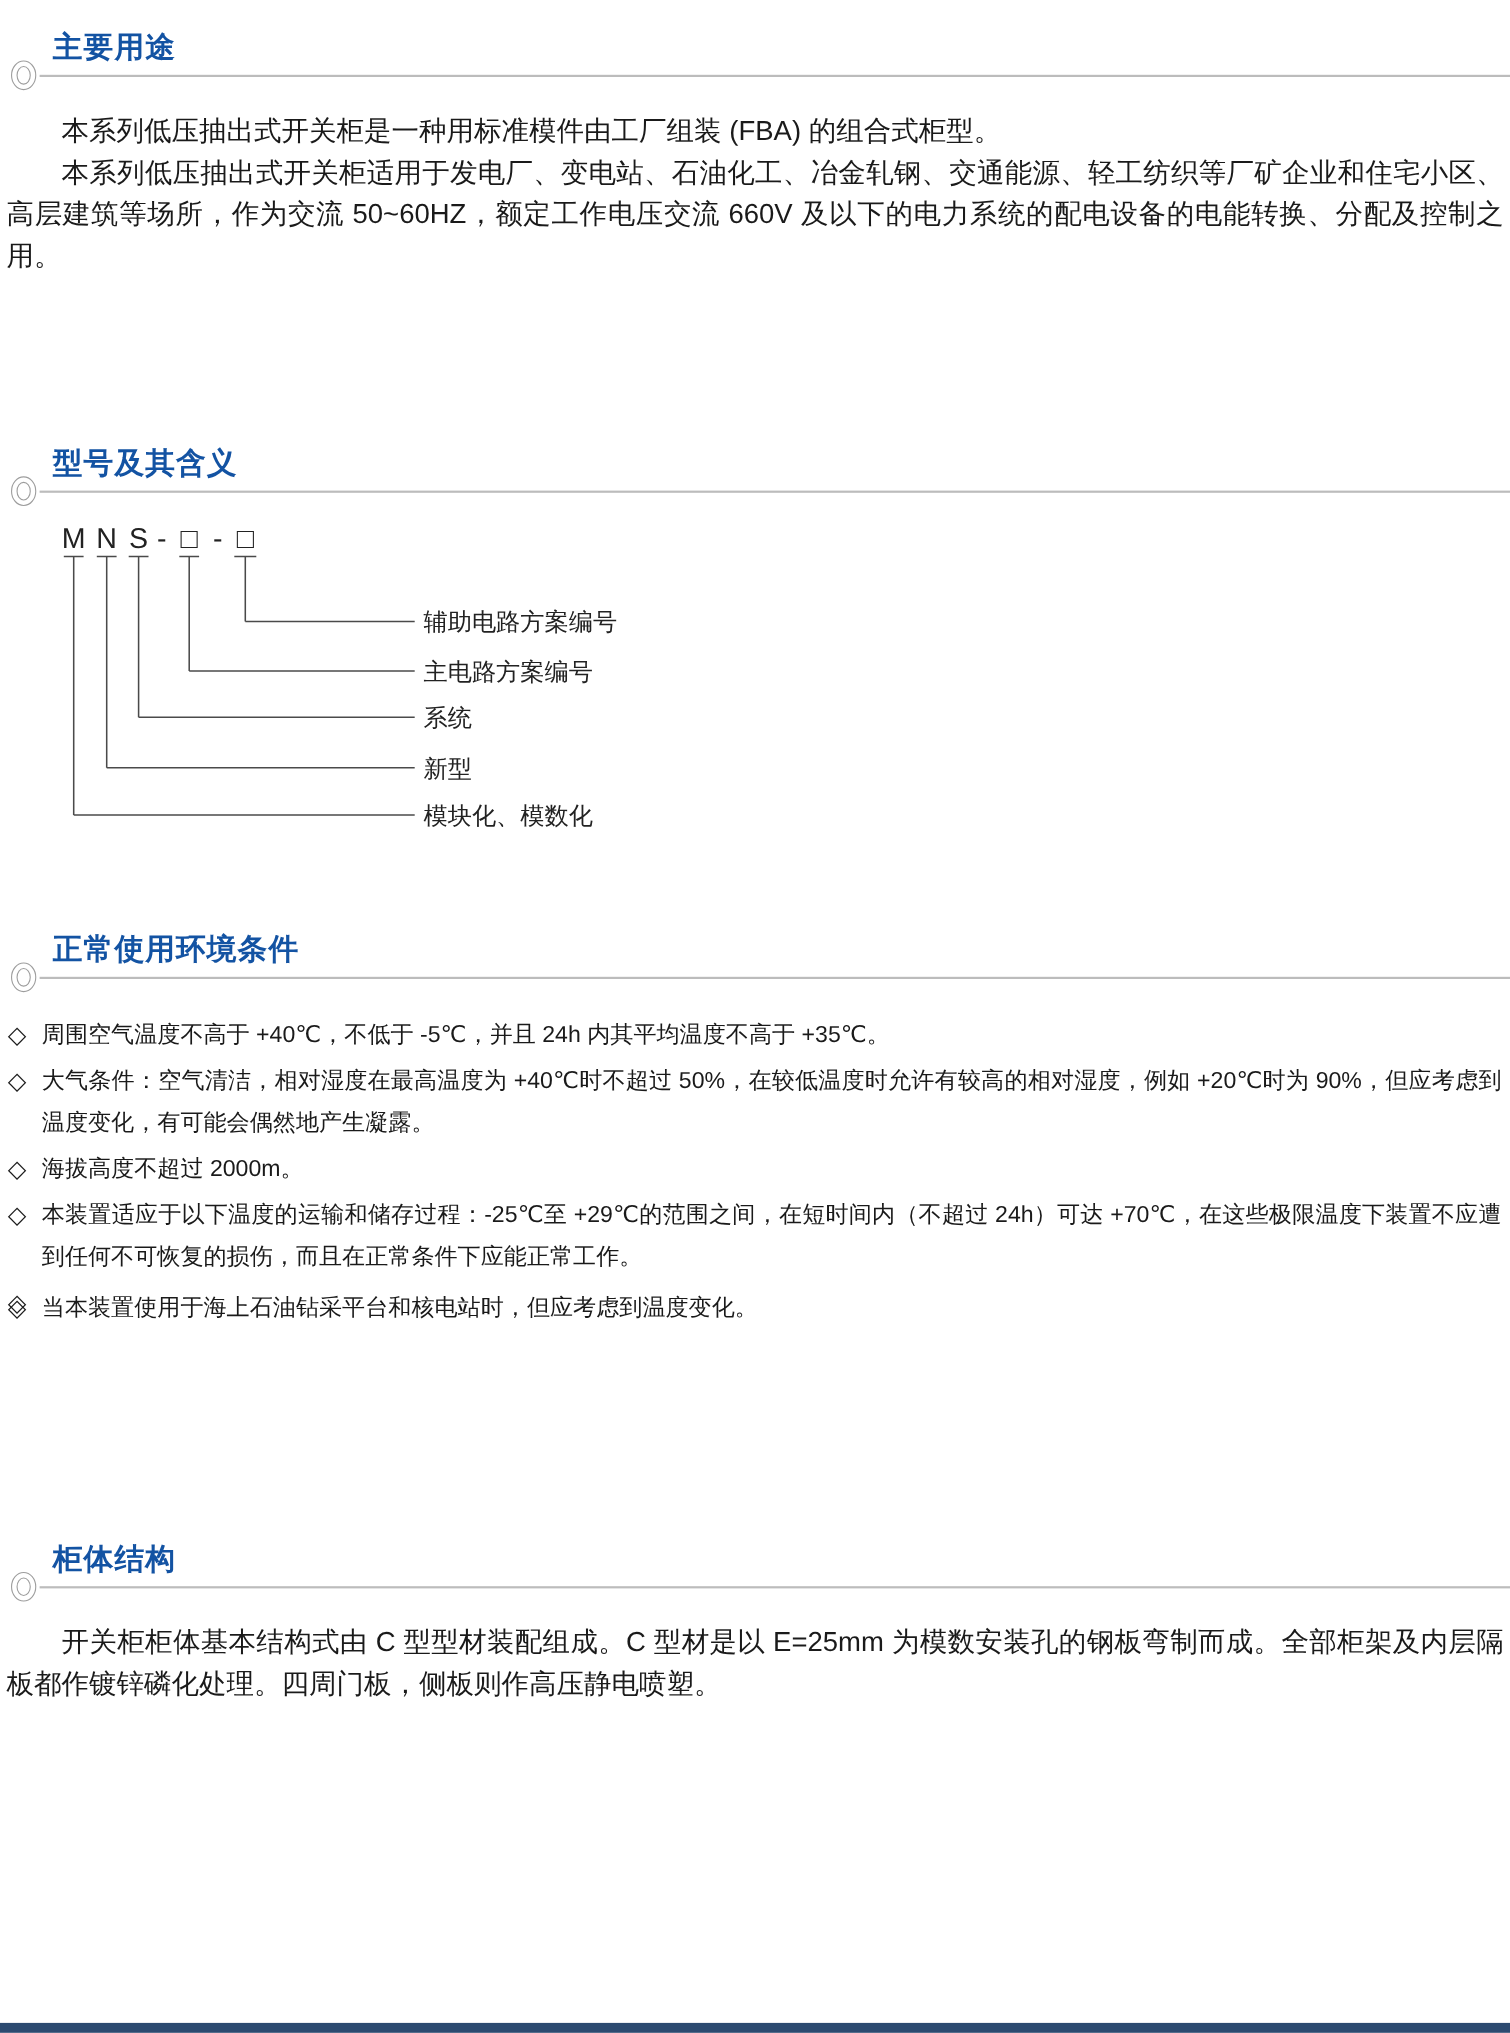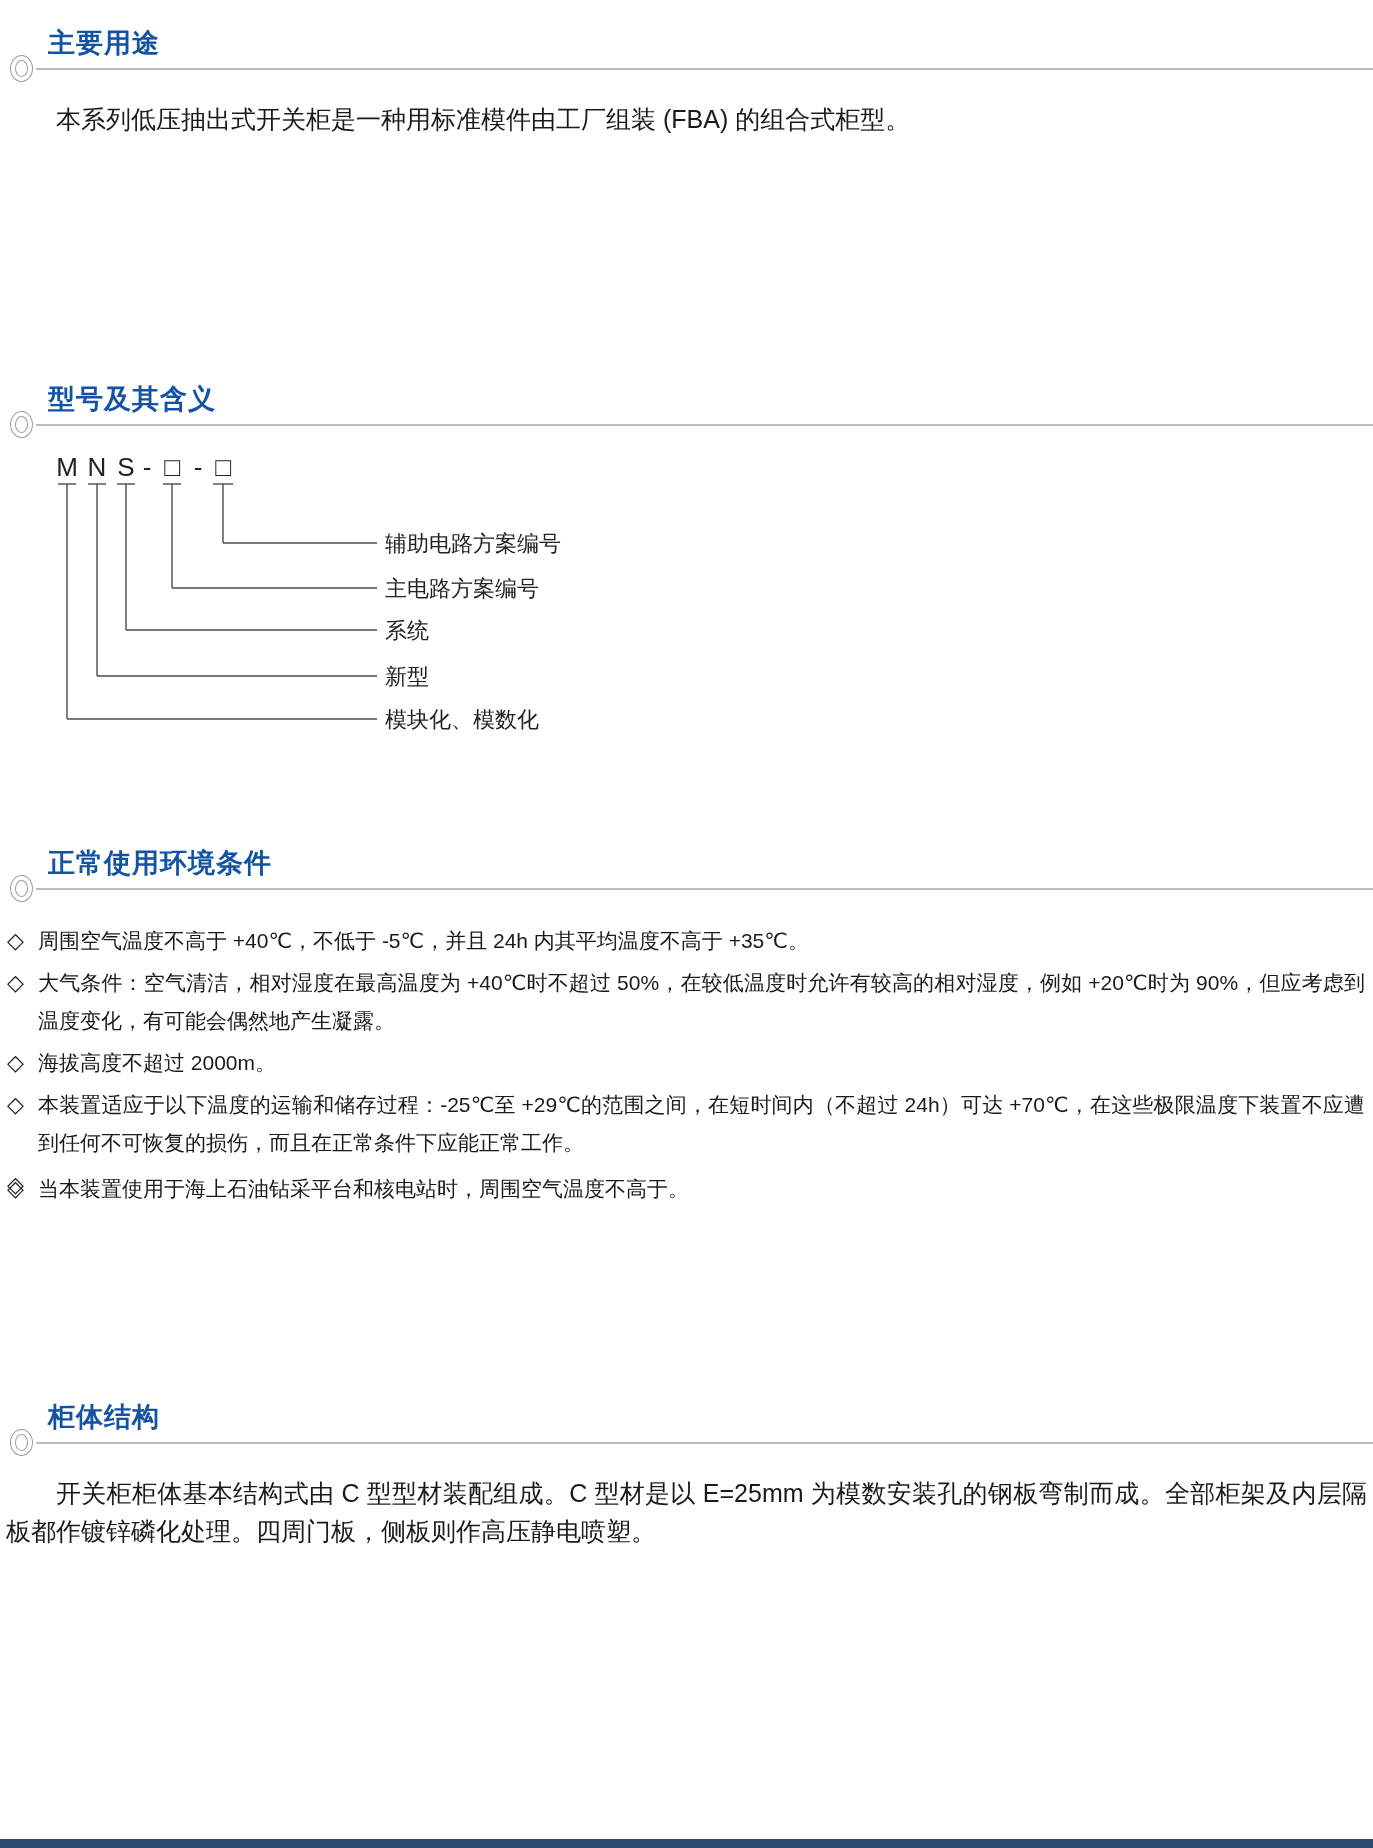--- a/index.html
+++ b/index.html
@@ -3,21 +3,21 @@
 <meta charset="utf-8">
 <style>
   html,body{margin:0;padding:0;}
   body{
     width:1373px;height:1848px;position:relative;background:#ffffff;
     font-family:"Liberation Sans","DejaVu Sans",sans-serif;
     color:#1a1a1a;overflow:hidden;
   }
   .section{position:absolute;left:0;width:1373px;}
   #sec-usage{top:24px;}
-  #sec-model{top:380px;}
+  #sec-model{top:402px;}
   #sec-env{top:844px;}
   #sec-structure{top:1398px;}
 
   .sec-title{
     margin:4px 0 0 48px;font-size:27px;line-height:30px;font-weight:bold;
     color:#1353a3;letter-spacing:1px;
   }
   .rule-row{position:relative;height:34px;}
   .rule{position:absolute;left:36px;right:0;top:10px;height:2px;background:#bcbcbc;}
   .ring-outer{
@@ -51,20 +51,21 @@
 <div class="section" id="sec-usage">
   <div class="sec-title">主要用途</div>
   <div class="rule-row">
     <div class="rule"></div>
     <div class="ring-outer">
         <div class="ring-inner"></div>
       </div>
   </div>
   <div class="body-text">
     <p>本系列低压抽出式开关柜是一种用标准模件由工厂组装 (FBA) 的组合式柜型。</p>
+    <p>本系列低压抽出式开关柜适用于发电厂、变电站、石油化工、冶金轧钢、交通能源、轻工纺织等厂矿企业和住宅小区、高层建筑等场所，作为交流 50~60HZ，额定工作电压交流 660V 及以下的电力系统的配电设备的电能转换、分配及控制之用。</p>
   </div>
 </div>
 
 <div class="section" id="sec-model">
   <div class="sec-title">型号及其含义</div>
   <div class="rule-row">
     <div class="rule"></div>
     <div class="ring-outer">
         <div class="ring-inner"></div>
       </div>
@@ -128,21 +129,21 @@
     </div>
     <div class="env-item">
       <span class="bullet">◇</span>
       <span>本装置适应于以下温度的运输和储存过程：-25℃至 +29℃的范围之间，在短时间内（不超过 24h）可达 +70℃，在这些极限温度下装置不应遭到任何不可恢复的损伤，而且在正常条件下应能正常工作。</span>
     </div>
     <div class="env-item">
       <span class="bullet">◇</span>
     </div>
     <div class="env-item">
       <span class="bullet">◇</span>
-      <span>当本装置使用于海上石油钻采平台和核电站时，周围空气温度不高于。</span>
+      <span>当本装置使用于海上石油钻采平台和核电站时，但应考虑到温度变化。</span>
     </div>
   </div>
 </div>
 
 <div class="section" id="sec-structure">
   <div class="sec-title">柜体结构</div>
   <div class="rule-row">
     <div class="rule"></div>
     <div class="ring-outer">
         <div class="ring-inner"></div>

